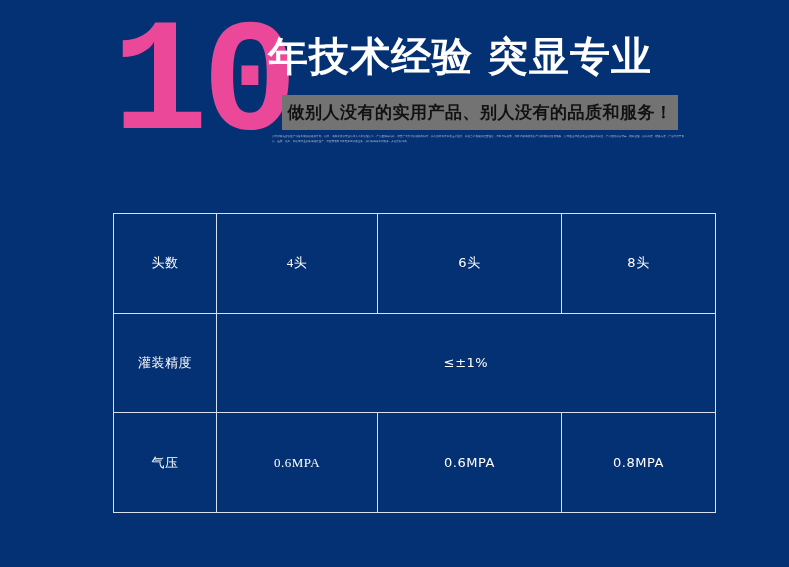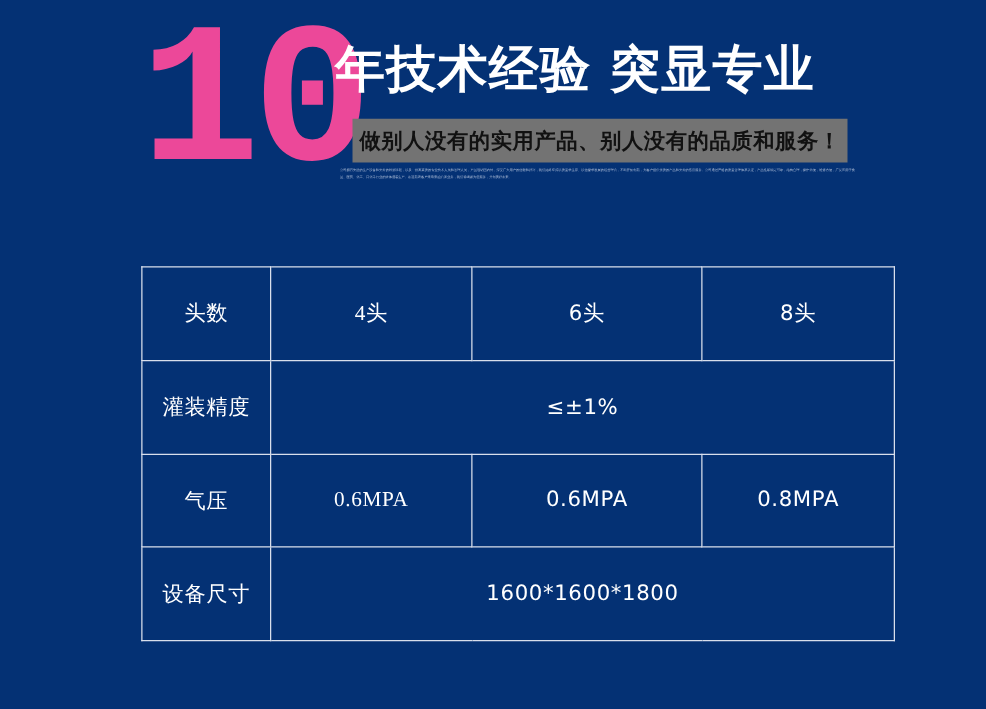--- a/index.html
+++ b/index.html
@@ -56,21 +56,21 @@
     position:absolute;left:113px;top:213px;
     width:598px;height:300px;
     border-collapse:collapse;
     table-layout:fixed;
   }
   #spec-table td{
     border:1px solid #d9dfec;
     color:#ffffff;
     text-align:center;
     vertical-align:middle;
-    font-size:17px;
+    font-size:13px;
     height:37.5px;
     padding:0;
     letter-spacing:0.5px;
   }
   #spec-table td.label{
     width:102px;
   }
   #spec-table td.c2{width:160px;font-family:Liberation Serif, serif;}
   #spec-table td.c3{width:183px;}
   #spec-table td.c4{width:153px;}
@@ -98,18 +98,14 @@
     <tr>
       <td class="label">灌装精度</td>
       <td colspan="3">≤±1%</td>
     </tr>
     <tr>
       <td class="label">气压</td>
       <td class="c2">0.6MPA</td>
       <td class="c3">0.6MPA</td>
       <td class="c4">0.8MPA</td>
     </tr>
-    <tr>
-      <td class="label">设备尺寸</td>
-      <td colspan="3">1600*1600*1800</td>
-    </tr>
   </tbody>
 </table>
 
 </body></html>

